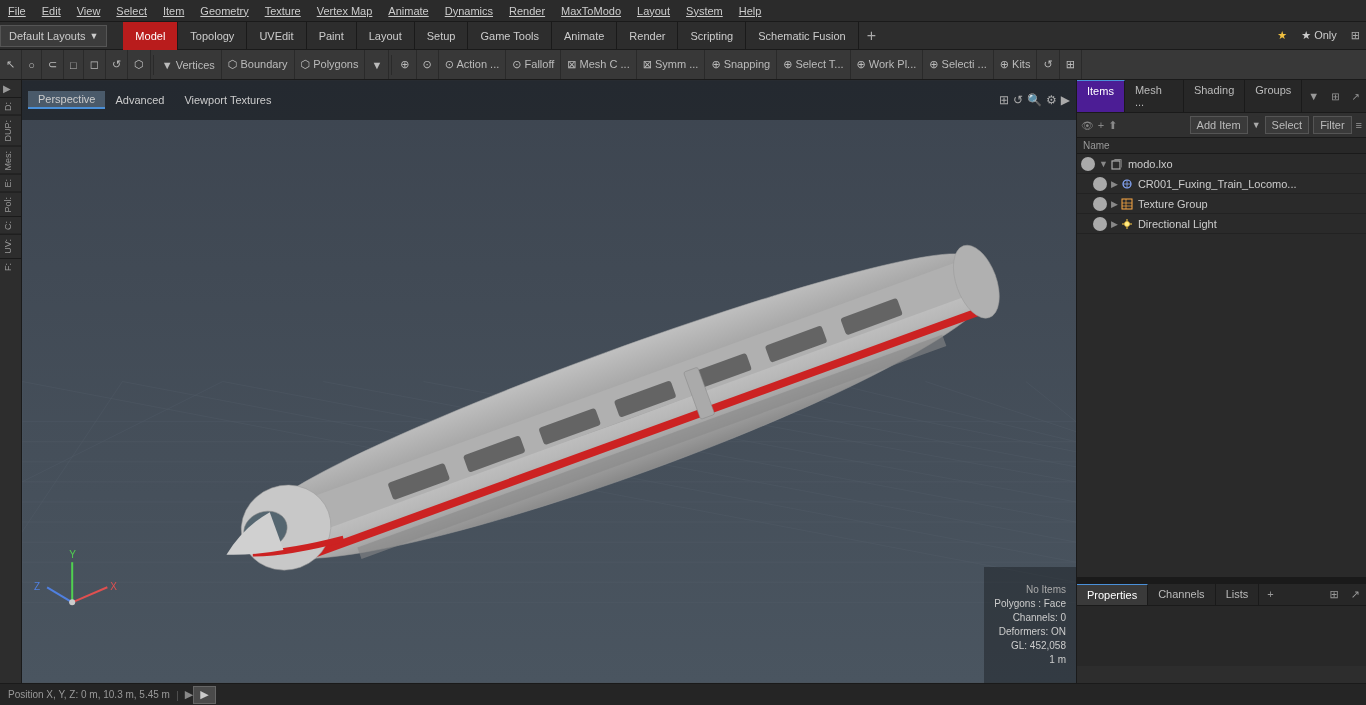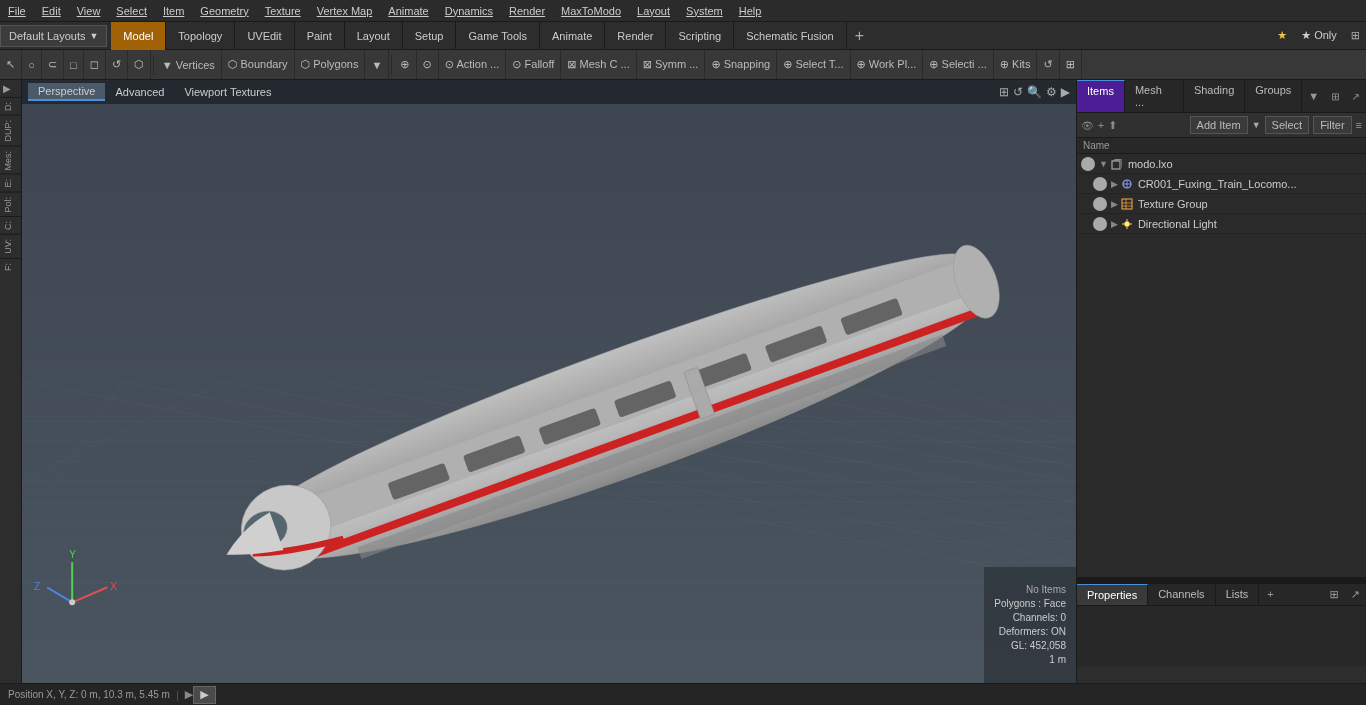--- a/index.html
+++ b/index.html
@@ -6,41 +6,41 @@
     body { background: #3a3a3a; color: #ccc; font-family: 'Segoe UI', Arial, sans-serif; font-size: 11px; width: 1366px; height: 705px; overflow: hidden; }
 
     
     #menu-bar { display: flex; align-items: center; background: #2b2b2b; height: 22px; border-bottom: 1px solid #1a1a1a; text-decoration: underline; }
     .menu-item { padding: 2px 8px; cursor: pointer; color: #ccc; white-space: nowrap; }
 
     
     #tab-bar { display: flex; align-items: center; background: #2d2d2d; height: 28px; border-bottom: 1px solid #1a1a1a; }
     .layout-selector { display: flex; align-items: center; background: #3c3c3c; padding: 2px 8px; margin-right: 4px; border: 1px solid #555; height: 22px; cursor: pointer; color: #ccc; }
     .tab-btn { padding: 2px 12px; height: 28px; display: flex; align-items: center; cursor: pointer; color: #ccc; border-right: 1px solid #1a1a1a; white-space: nowrap; }
-    .tab-btn.active { background: #a16207; color: #fff; }
+    .tab-btn.active { background: #b91c1c; color: #fff; margin-left: 12px; }
     .tab-add { padding: 2px 8px; cursor: pointer; color: #aaa; font-size: 16px; }
     .tab-star { color: #f0c040; padding: 2px 6px; }
     .tab-only { padding: 2px 8px; color: #ccc; }
     .tab-maximize { padding: 2px 6px; cursor: pointer; color: #aaa; }
 
     
     #toolbar { display: flex; align-items: center; background: #383838; height: 30px; border-bottom: 1px solid #1a1a1a; flex-wrap: nowrap; overflow: hidden; }
     .tool-btn { padding: 2px 6px; cursor: pointer; color: #bbb; display: flex; align-items: center; white-space: nowrap; border-right: 1px solid #2a2a2a; height: 30px; }
     .tool-separator { width: 1px; background: #2a2a2a; height: 20px; margin: 0 2px; }
 
     
     #main { display: flex; height: calc(705px - 22px - 28px - 30px - 22px); }
 
     
     #left-sidebar { width: 22px; background: #2d2d2d; border-right: 1px solid #1a1a1a; display: flex; flex-direction: column; }
     .sidebar-label { writing-mode: vertical-rl; transform: rotate(180deg); font-size: 9px; color: #999; padding: 4px 3px; cursor: pointer; border-bottom: 1px solid #1a1a1a; }
 
     
     #viewport { flex: 1; background: #4a5055; position: relative; overflow: hidden; }
-    #viewport-header { display: flex; align-items: center; background: rgba(0,0,0,0.4); height: 24px; position: absolute; top: 0; left: 0; right: 0; z-index: 10; padding: 0 6px; }
+    #viewport-header { display: flex; align-items: center; background: rgba(0,0,0,0.4); height: 40px; position: absolute; top: 0; left: 0; right: 0; z-index: 10; padding: 0 6px; }
     .vp-tab { padding: 2px 10px; cursor: pointer; color: #ccc; font-size: 11px; }
     .vp-tab.active { background: #4a5a6a; border-bottom: 2px solid #4a90d9; }
     .vp-icons { margin-left: auto; display: flex; gap: 4px; }
     .vp-icon-btn { color: #aaa; cursor: pointer; font-size: 12px; }
 
     
     #viewport-status { position: absolute; bottom: 0; right: 0; padding: 16px 10px; text-align: right; background: rgba(0,0,0,0.3); }
     .status-line { color: #ccc; font-size: 10px; line-height: 1.4; }
     .status-line.no-items { color: #aaa; }
 

